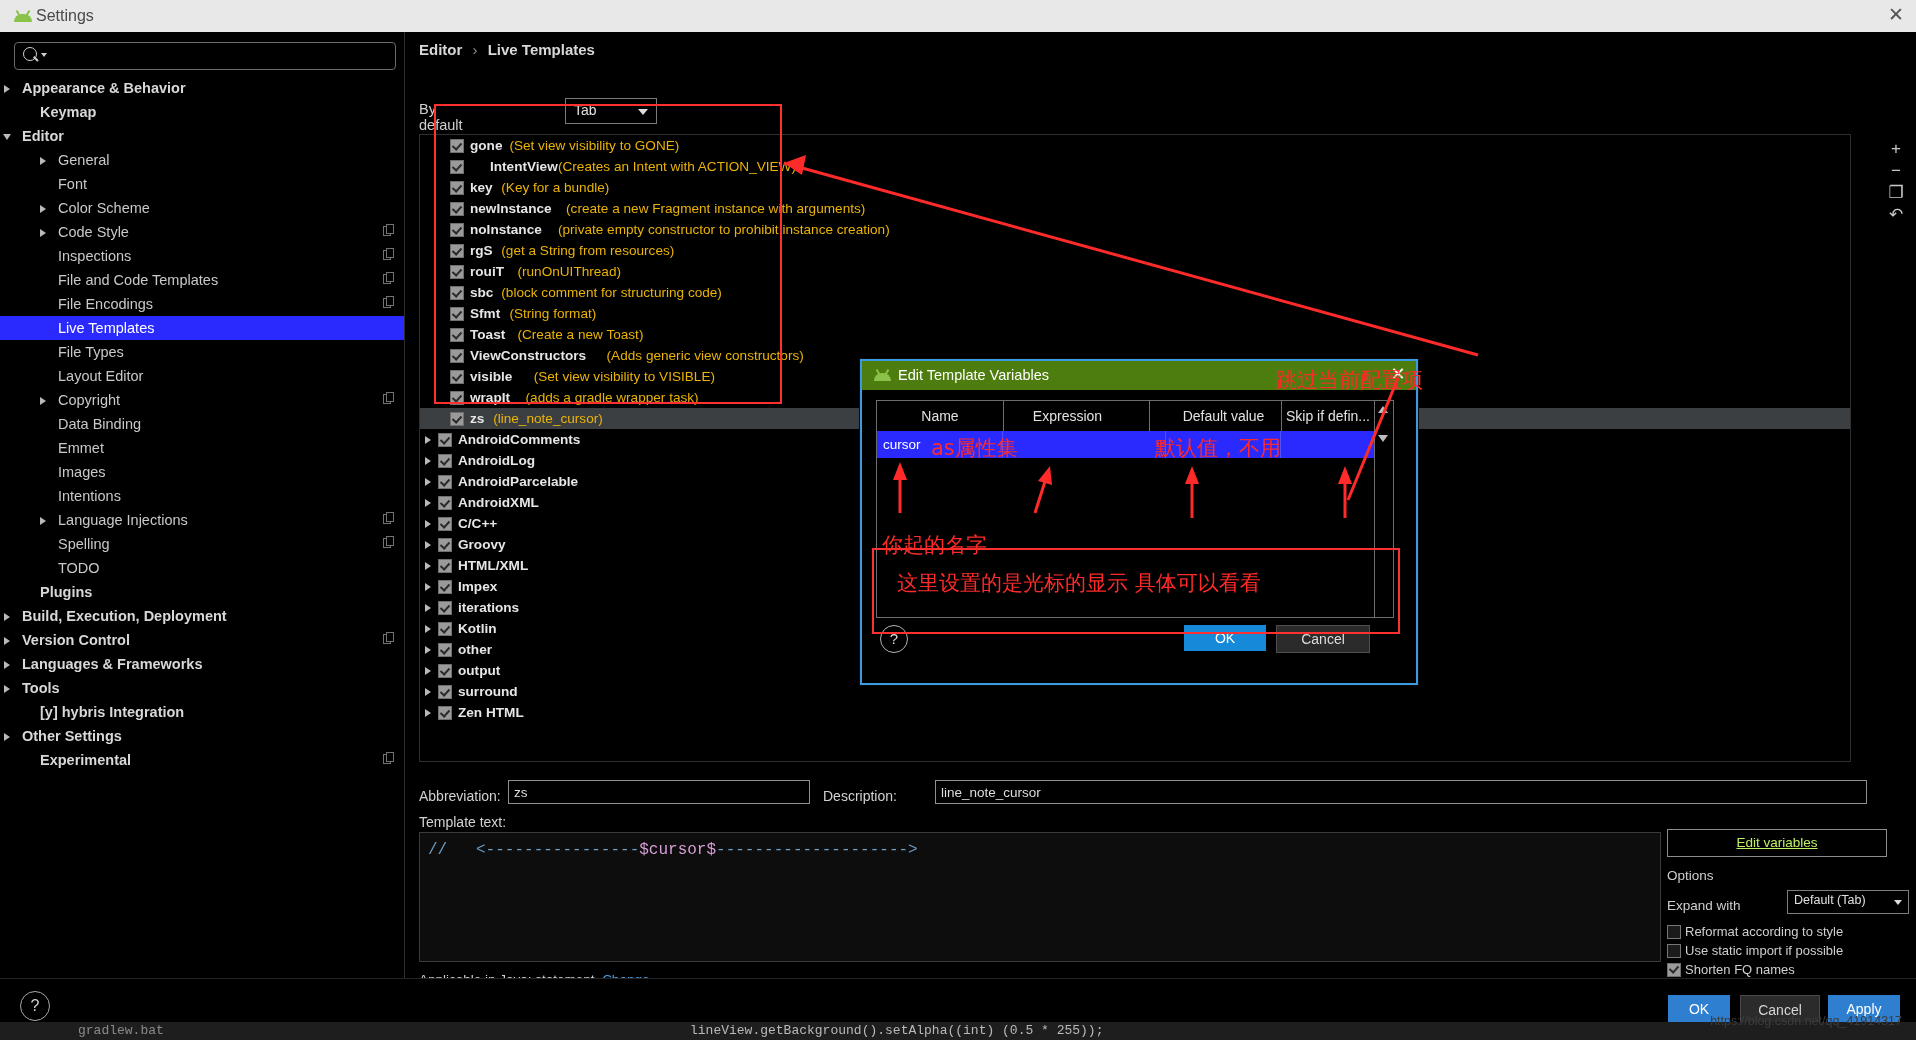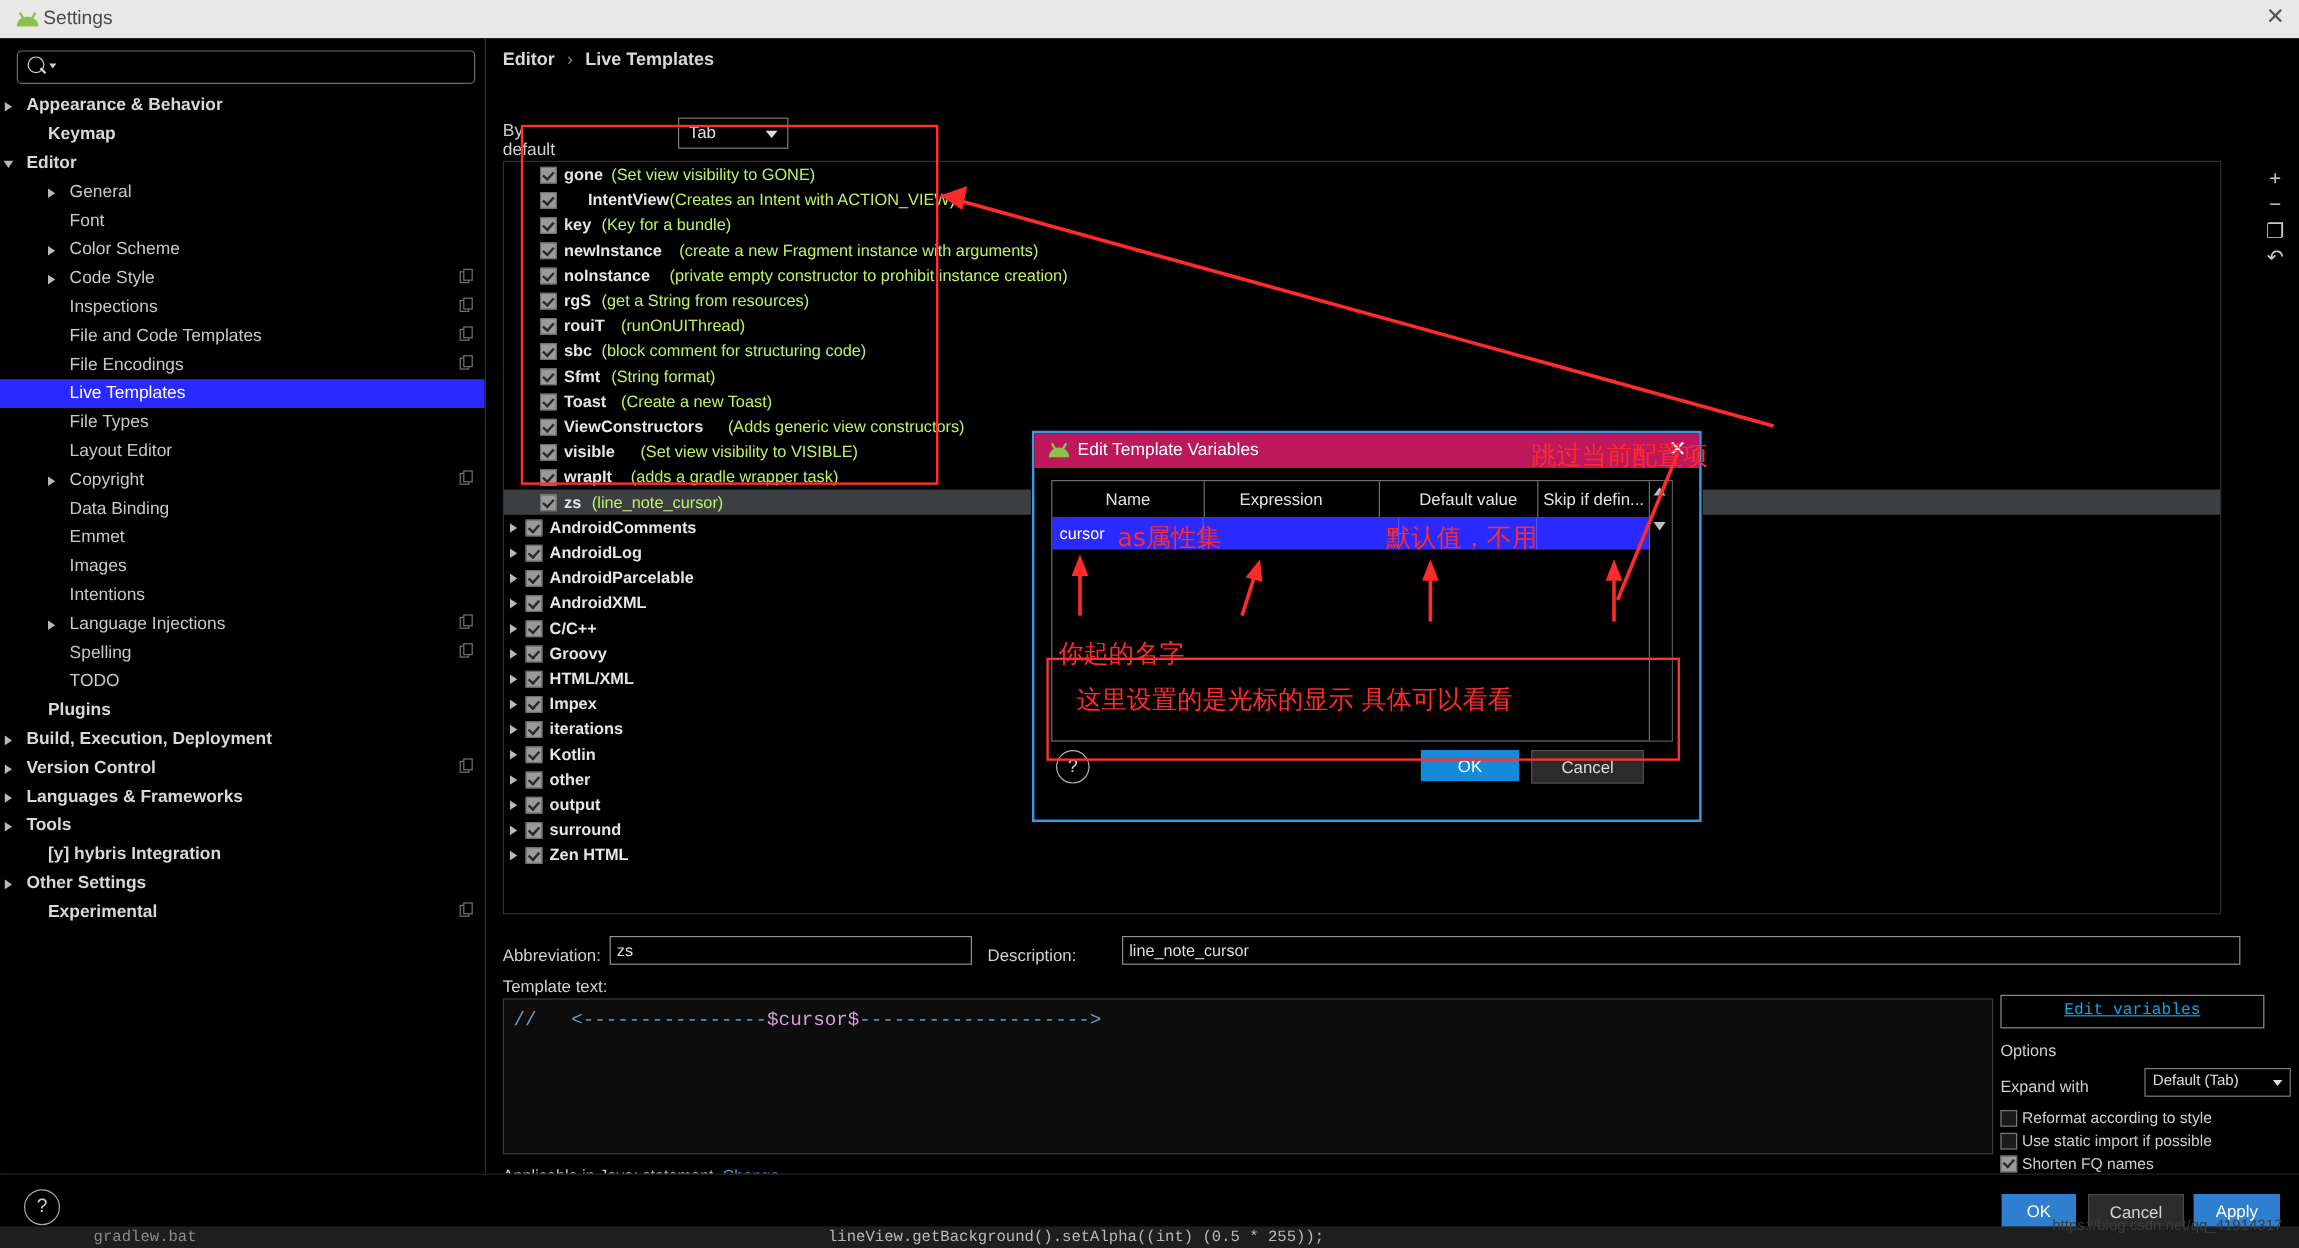--- a/index.html
+++ b/index.html
@@ -48,41 +48,41 @@
   .expandrow .combo .v{position:absolute;left:8px;top:3px;font-size:14px;color:#e0e0e0;}
   .expandrow .combo .dn{position:absolute;right:8px;top:10px;width:0;height:0;border-left:5px solid transparent;border-right:5px solid transparent;border-top:6px solid #ddd;}
 
   
   .listbox{position:absolute;left:14px;top:102px;width:1430px;height:626px;border:1px solid #2f2f2f;background:#000;overflow:hidden;}
   .lrow{position:relative;height:21px;line-height:21px;white-space:nowrap;font-size:13.6px;cursor:pointer;}
   .lrow.sel{background:#3c3f41;}
   .cbx{position:absolute;top:4px;width:12px;height:12px;background:#9a9a9a;border:1px solid #6f6f6f;}
   .cbx:after{content:"";position:absolute;left:3px;top:1px;width:4px;height:7px;border:solid #2b2b2b;border-width:0 2px 2px 0;transform:rotate(42deg);}
   .nm{position:absolute;font-weight:bold;color:#e6e6e6;}
-  .ds{position:absolute;color:#bef264;}
+  .ds{position:absolute;color:#eab308;}
   .garrow{position:absolute;width:0;height:0;top:7px;left:5px;border-top:4.5px solid transparent;border-bottom:4.5px solid transparent;border-left:6px solid #b9b9b9;}
 
   
   .listtools{position:absolute;right:8px;top:106px;width:24px;color:#c8c8c8;}
   .listtools div{width:22px;height:22px;text-align:center;line-height:22px;font-size:17px;cursor:pointer;}
 
   
   .abbrlab{position:absolute;left:14px;top:756px;color:#d2d2d2;font-size:14px;}
   .abbrin{position:absolute;left:103px;top:748px;width:290px;height:22px;background:#000;border:1px solid #8f8f8f;color:#ddd;font-size:13.5px;padding:0 5px;outline:none;font-family:"Liberation Sans",sans-serif;}
   .desclab{position:absolute;left:418px;top:756px;color:#d2d2d2;font-size:14px;}
   .descin{position:absolute;left:530px;top:748px;width:920px;height:22px;background:#000;border:1px solid #8f8f8f;color:#ddd;font-size:13.5px;padding:0 5px;outline:none;font-family:"Liberation Sans",sans-serif;}
   .tmplab{position:absolute;left:14px;top:782px;color:#d2d2d2;font-size:14px;}
   .tmpbox{position:absolute;left:14px;top:800px;width:1240px;height:128px;background:#0d0d0d;border:1px solid #3a3a3a;}
   .tmptext{position:absolute;left:8px;top:8px;font-family:"Liberation Mono",monospace;font-size:16px;white-space:pre;}
   .tok-c{color:#6a9cc4;}
   .tok-v{color:#d79fd7;}
   .applic{position:absolute;left:14px;top:940px;color:#cfcfcf;font-size:13.5px;}
   .applic a{color:#4b9fe0;text-decoration:none;cursor:pointer;}
 
-  .editvars{position:absolute;left:1262px;top:797px;width:218px;height:26px;border:1px solid #8c8c8c;background:#000;color:#0ea5e9;font-size:13.5px;text-align:center;line-height:26px;cursor:pointer;font-family:Liberation Mono, monospace;}
+  .editvars{position:absolute;left:1262px;top:797px;width:218px;height:26px;border:1px solid #8c8c8c;background:#000;color:#bef264;font-size:13.5px;text-align:center;line-height:26px;cursor:pointer;}
   .editvars u{text-decoration:underline;}
   .optlab{position:absolute;left:1262px;top:836px;color:#cfcfcf;font-size:13.5px;}
   .expwith{position:absolute;left:1262px;top:866px;color:#cfcfcf;font-size:13.5px;}
   .expcombo{position:absolute;left:1382px;top:858px;width:120px;height:22px;border:1px solid #7d7d7d;background:#000;color:#e0e0e0;font-size:12.5px;}
   .expcombo .v{position:absolute;left:6px;top:2px;}
   .expcombo .dn{position:absolute;right:6px;top:9px;width:0;height:0;border-left:4.5px solid transparent;border-right:4.5px solid transparent;border-top:5.5px solid #ddd;}
   .optchk{position:absolute;left:1280px;font-size:13px;color:#cfcfcf;}
   .optchk .bx{position:absolute;left:-18px;top:1px;width:12px;height:12px;border:1px solid #777;background:#1b1b1b;}
   .optchk.on .bx{background:#9a9a9a;border-color:#6f6f6f;}
   .optchk.on .bx:after{content:"";position:absolute;left:3px;top:0px;width:4px;height:7px;border:solid #2b2b2b;border-width:0 2px 2px 0;transform:rotate(42deg);}
@@ -90,21 +90,21 @@
   
   .footer{position:absolute;left:0;top:978px;width:1916px;height:62px;background:#000;border-top:1px solid #242424;}
   .helpq{position:absolute;left:20px;top:12px;width:28px;height:28px;border:1.6px solid #a8a8a8;border-radius:50%;color:#cfcfcf;font-size:16px;text-align:center;line-height:28px;cursor:pointer;}
   .btn{position:absolute;height:28px;line-height:28px;text-align:center;font-size:14px;cursor:pointer;}
   .btn.primary{background:#2f7fd0;color:#fff;}
   .btn.plain{background:#2b2b2b;color:#d6d6d6;border:1px solid #4a4a4a;}
   .btn.blue2{background:#2f7fd0;color:#fff;}
 
   
   .dlg{position:absolute;left:860px;top:359px;width:554px;height:322px;background:#000;border:2px solid #3b9ae1;box-shadow:0 0 0 1px #0b0b0b;}
-  .dlg .bar{position:absolute;left:0;top:0;width:100%;height:29px;background:#be185d;}
+  .dlg .bar{position:absolute;left:0;top:0;width:100%;height:29px;background:#4d7c0f;}
   .dlg .bar .t{position:absolute;left:36px;top:6px;color:#fff;font-size:14.5px;}
   .dlg .bar .x{position:absolute;right:8px;top:3px;width:20px;height:20px;color:#fff;font-size:18px;line-height:20px;text-align:center;cursor:pointer;}
   .dlg .aico{position:absolute;left:12px;top:9px;width:17px;height:11px;}
   .dtable{position:absolute;left:14px;top:39px;width:516px;height:216px;border:1px solid #6d6d6d;background:#000;}
   .dthead{position:absolute;left:0;top:0;width:100%;height:30px;border-bottom:1px solid #6d6d6d;}
   .dth{position:absolute;top:0;height:30px;line-height:30px;text-align:center;color:#e2e2e2;font-size:14px;border-right:1px solid #6d6d6d;}
   .dtrow{position:absolute;left:0;top:30px;width:100%;height:27px;background:#2a2aff;}
   .dtc{position:absolute;top:0;height:27px;line-height:27px;color:#fff;font-size:13.5px;border-right:1px solid #5050ff;padding-left:6px;box-sizing:border-box;}
   .scrollstrip{position:absolute;right:0;top:0;width:18px;height:100%;background:#000;border-left:1px solid #6d6d6d;}
   .sbtn{position:absolute;left:3px;width:0;height:0;border-left:5px solid transparent;border-right:5px solid transparent;}

